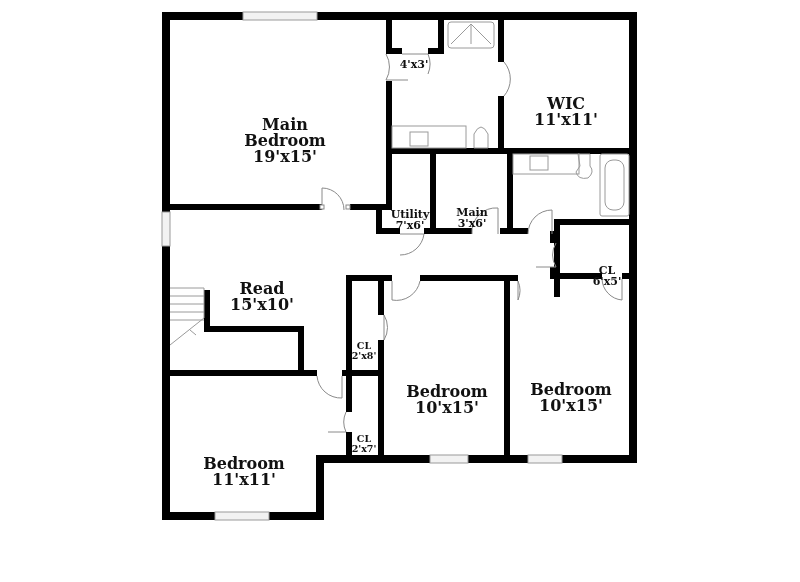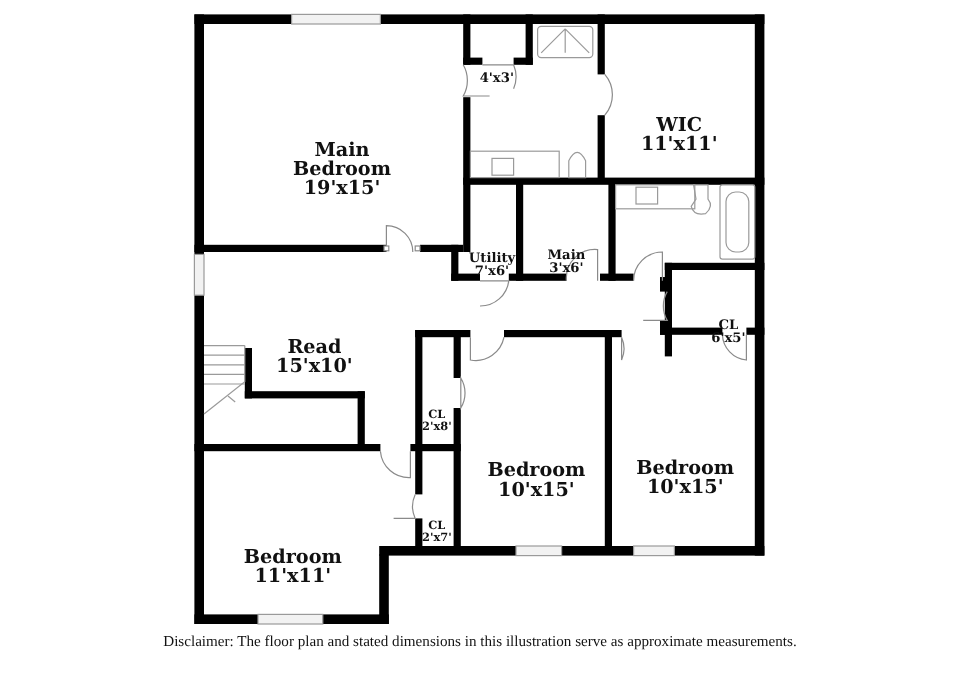--- a/index.html
+++ b/index.html
@@ -174,14 +174,13 @@
 <div class="lbl lg" style="left:447px; top:355px;">
   <span>Bedroom</span>
   <span>10'x15'</span>
 </div>
 <div class="lbl lg" style="left:571px; top:353px;">
   <span>Bedroom</span>
   <span>10'x15'</span>
 </div>
 
 <div id="disclaimer">
-  <span>Disclaimer: The floor plan and stated dimensions in this illustration serve as approximate measurements.</span>
 </div>
 
 </body></html>

